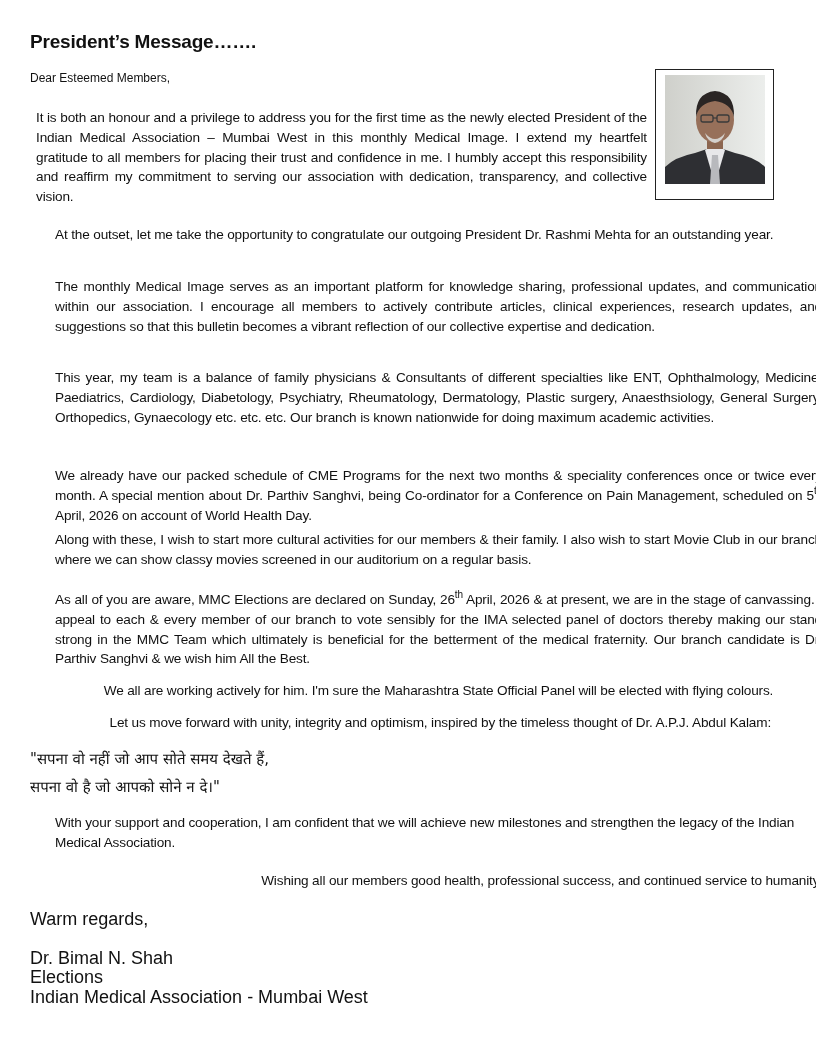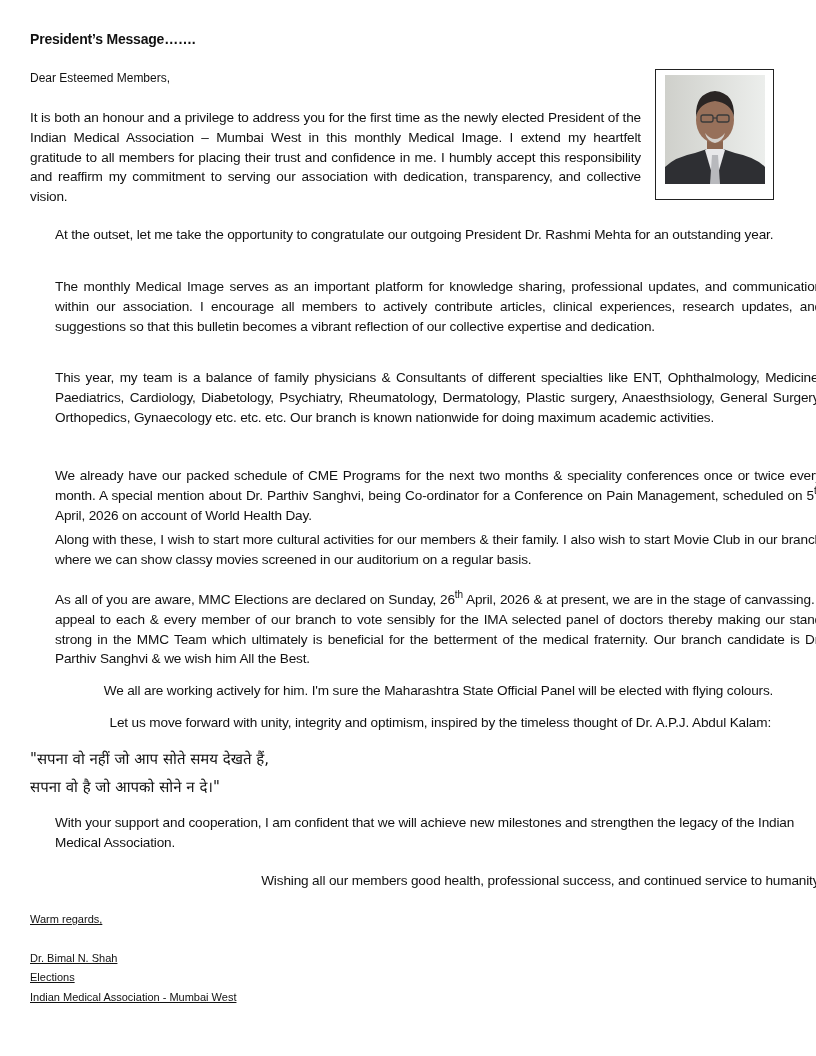--- a/index.html
+++ b/index.html
@@ -1,29 +1,29 @@
 <!DOCTYPE html>
 <html><head>
 <meta charset="utf-8">
 <style>
   html, body { margin: 0; padding: 0; background: #ffffff; }
   body { width: 816px; height: 1056px; position: relative; overflow: hidden;
          font-family: "Liberation Sans", "DejaVu Sans", sans-serif; color: #111; }
-  .title { position: absolute; left: 30px; top: 31px; font-size: 14px; font-weight: bold; letter-spacing: -0.2px; text-align: center; }
+  .title { position: absolute; left: 30px; top: 31px; font-size: 19px; font-weight: bold; letter-spacing: -0.2px; text-align: center; }
   .salutation { position: absolute; left: 30px; top: 71px; font-size: 12px; }
   .p { position: absolute; left: 30px; font-size: 13.6px; line-height: 19.8px; text-align: justify; letter-spacing: -0.15px; }
-  .p-narrow { width: 611px; }
+  .p-narrow { width: 611px; margin-left: 6px; }
   .p-wide { width: 767px; margin-left: 25px; }
   sup { font-size: 10px; line-height: 0; vertical-align: super; }
   .photo-frame { position: absolute; left: 655px; top: 69px; width: 119px; height: 131px;
                  border: 1.5px solid #222; background: #fff; box-sizing: border-box; }
   .photo { position: absolute; left: 9px; top: 5px; width: 100px; height: 109px; overflow: hidden;
            background: linear-gradient(90deg, #d8d9d4 0%, #e6e7e3 60%, #eef0ee 100%); }
   .hindi { position: absolute; left: 30px; font-size: 15px; line-height: 28px; font-family: "DejaVu Sans", sans-serif; }
-  .sig { position: absolute; left: 30px; font-size: 11px; line-height: 19.5px; text-decoration: underline; }
+  .sig { position: absolute; left: 30px; font-size: 18px; line-height: 19.5px; }
 </style>
 </head>
 <body>
 
 <div class="title">President’s Message…….</div>
 <div class="salutation">Dear Esteemed Members,</div>
 
 <div class="photo-frame">
   <div class="photo">
     <svg width="100" height="109" viewBox="0 0 100 109">

